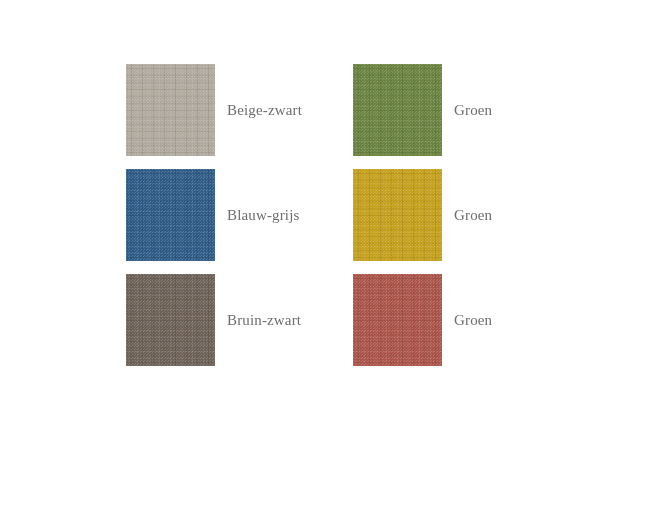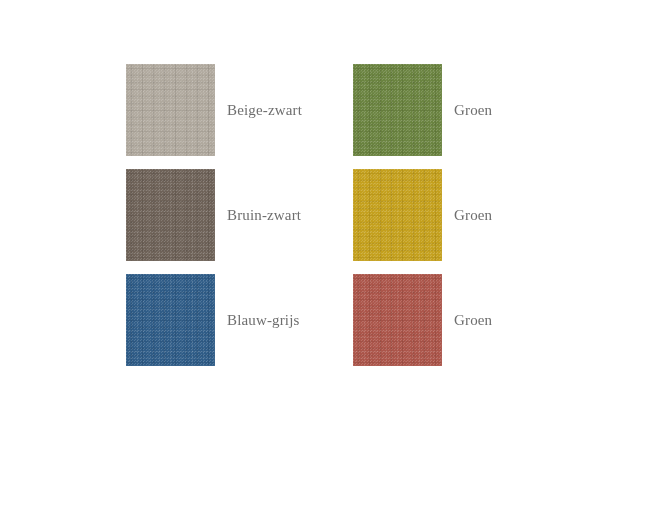--- a/index.html
+++ b/index.html
@@ -127,37 +127,37 @@
       <div class="swatch-chip" style="background-color: rgb(176, 169, 158);">
         <div class="weave-check"></div>
         <div class="weave-warp"></div>
         <div class="weave-weft"></div>
         <div class="weave-fleck"></div>
       </div>
       <div class="swatch-label" style="color: rgb(110, 110, 110);">Beige-zwart</div>
     </div>
 
     <div class="swatch-row">
+      <div class="swatch-chip" style="background-color: rgb(47, 92, 135);">
+        <div class="weave-check"></div>
+        <div class="weave-warp"></div>
+        <div class="weave-weft"></div>
+        <div class="weave-fleck"></div>
+      </div>
+      <div class="swatch-label" style="color: rgb(110, 110, 110);">Blauw-grijs</div>
+    </div>
+
+    <div class="swatch-row">
       <div class="swatch-chip" style="background-color: rgb(110, 98, 88);">
         <div class="weave-check"></div>
         <div class="weave-warp"></div>
         <div class="weave-weft"></div>
         <div class="weave-fleck"></div>
       </div>
       <div class="swatch-label" style="color: rgb(110, 110, 110);">Bruin-zwart</div>
-    </div>
-
-    <div class="swatch-row">
-      <div class="swatch-chip" style="background-color: rgb(47, 92, 135);">
-        <div class="weave-check"></div>
-        <div class="weave-warp"></div>
-        <div class="weave-weft"></div>
-        <div class="weave-fleck"></div>
-      </div>
-      <div class="swatch-label" style="color: rgb(110, 110, 110);">Blauw-grijs</div>
     </div>
 
 
   </div>
 
   <div class="swatch-column col-right">
 
     <div class="swatch-row">
       <div class="swatch-chip" style="background-color: rgb(106, 131, 64);">
         <div class="weave-check"></div>

